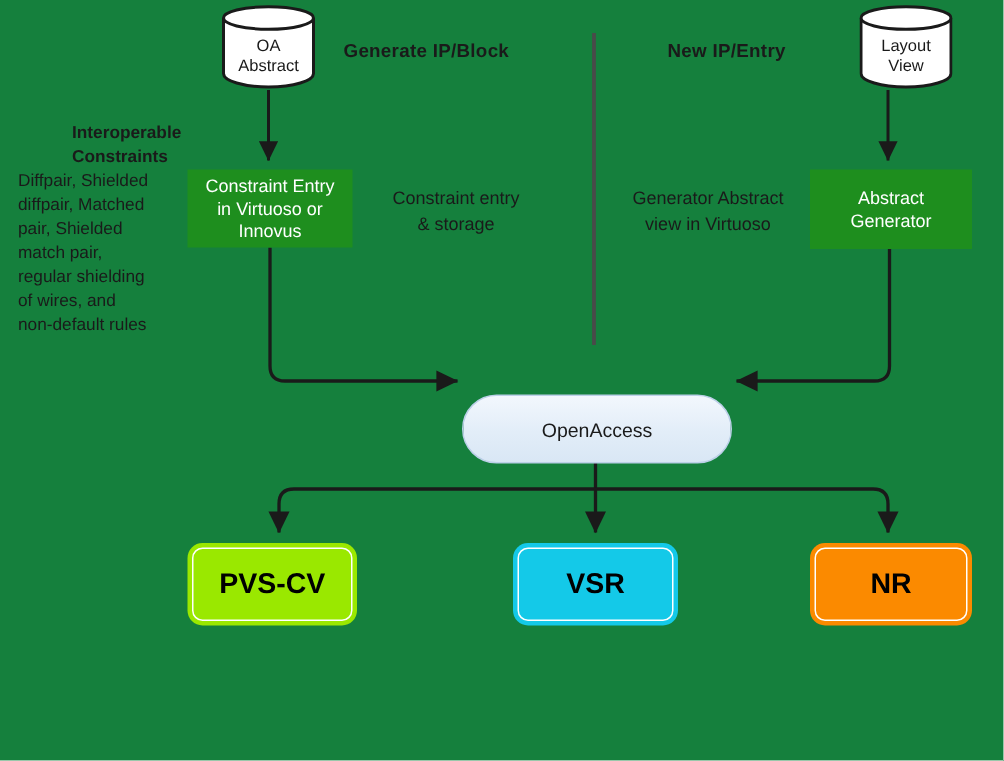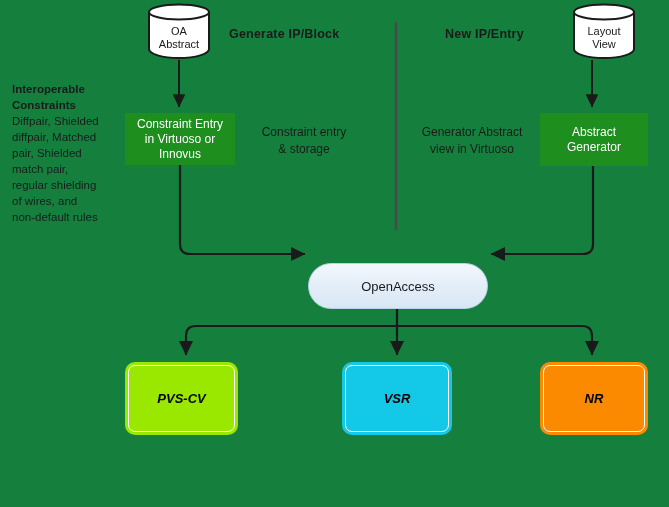--- a/index.html
+++ b/index.html
@@ -7,21 +7,21 @@
     position:relative;width:669px;height:507px;background:#15803d;
     font-family:"Liberation Sans", sans-serif;color:#1a1a1a;overflow:hidden;
   }
   .abs{position:absolute;}
   .ml{white-space:pre-line;}
   .center{text-align:center;}
   
   .hdr{font-weight:bold;font-size:12.5px;letter-spacing:0.2px;}
   
   #side-note{width:126px;font-size:11.5px;line-height:16px;}
-  #side-note .nh{font-weight:bold;}
+  #side-note .nh{font-weight:bold;margin-left:36px;}
   
   .cyl{width:62px;height:57px;}
   .cyl svg{position:absolute;left:0;top:0;}
   .cyl .cyl-label{
     position:absolute;left:0;top:16px;width:62px;height:38px;
     display:flex;align-items:center;justify-content:center;
     font-size:11px;line-height:13px;text-align:center;
   }
   
   .gbox{
@@ -34,23 +34,23 @@
   
   #pill-openaccess{
     left:308px;top:231px;width:180px;height:46px;border-radius:23px;
     background:linear-gradient(180deg,#f2f7fd 0%,#e2edf8 55%,#d9e7f5 100%);
     border:1px solid #bcd0e8;box-sizing:border-box;
     display:flex;align-items:center;justify-content:center;
     font-size:13px;color:#1a1a1a;margin-top:32px;
   }
   
   .rbox{
-    top:362px;height:73px;border-radius:10px;
+    top:362px;height:55px;border-radius:10px;
     display:flex;align-items:center;justify-content:center;
-    font-weight:bold;font-size:13px;color:#000;font-style:italic;
+    font-weight:bold;font-size:19px;color:#000;
   }
   .rbox::before{
     content:"";position:absolute;inset:3px;border:1.6px solid #ffffff;
     border-radius:7px;pointer-events:none;
   }
   #connector-layer{position:absolute;left:0;top:0;z-index:0;}
   .txt{z-index:1;}
 </style>
 </head>
 <body>

